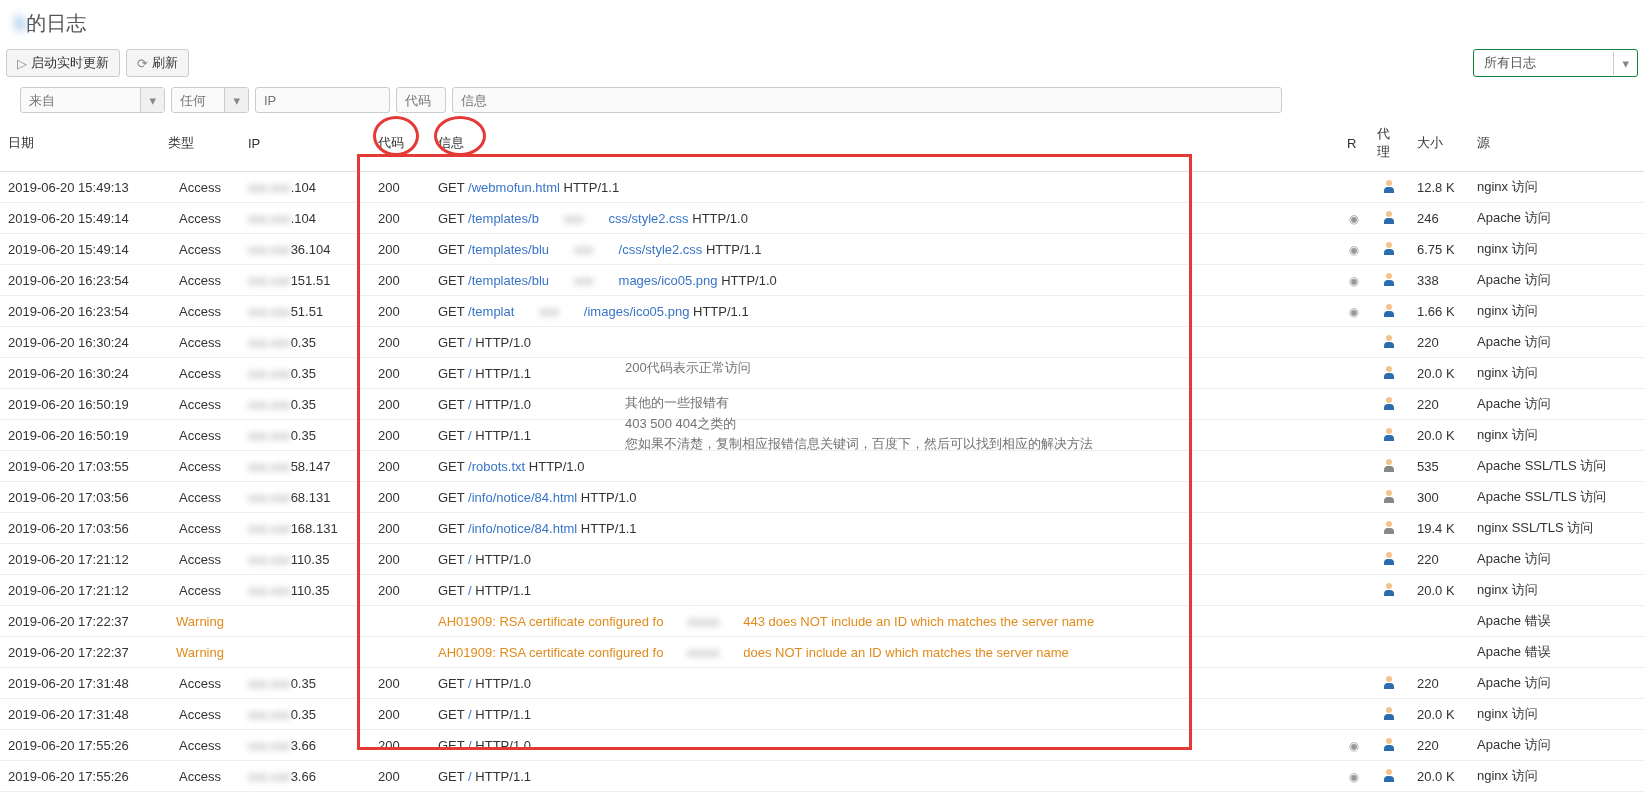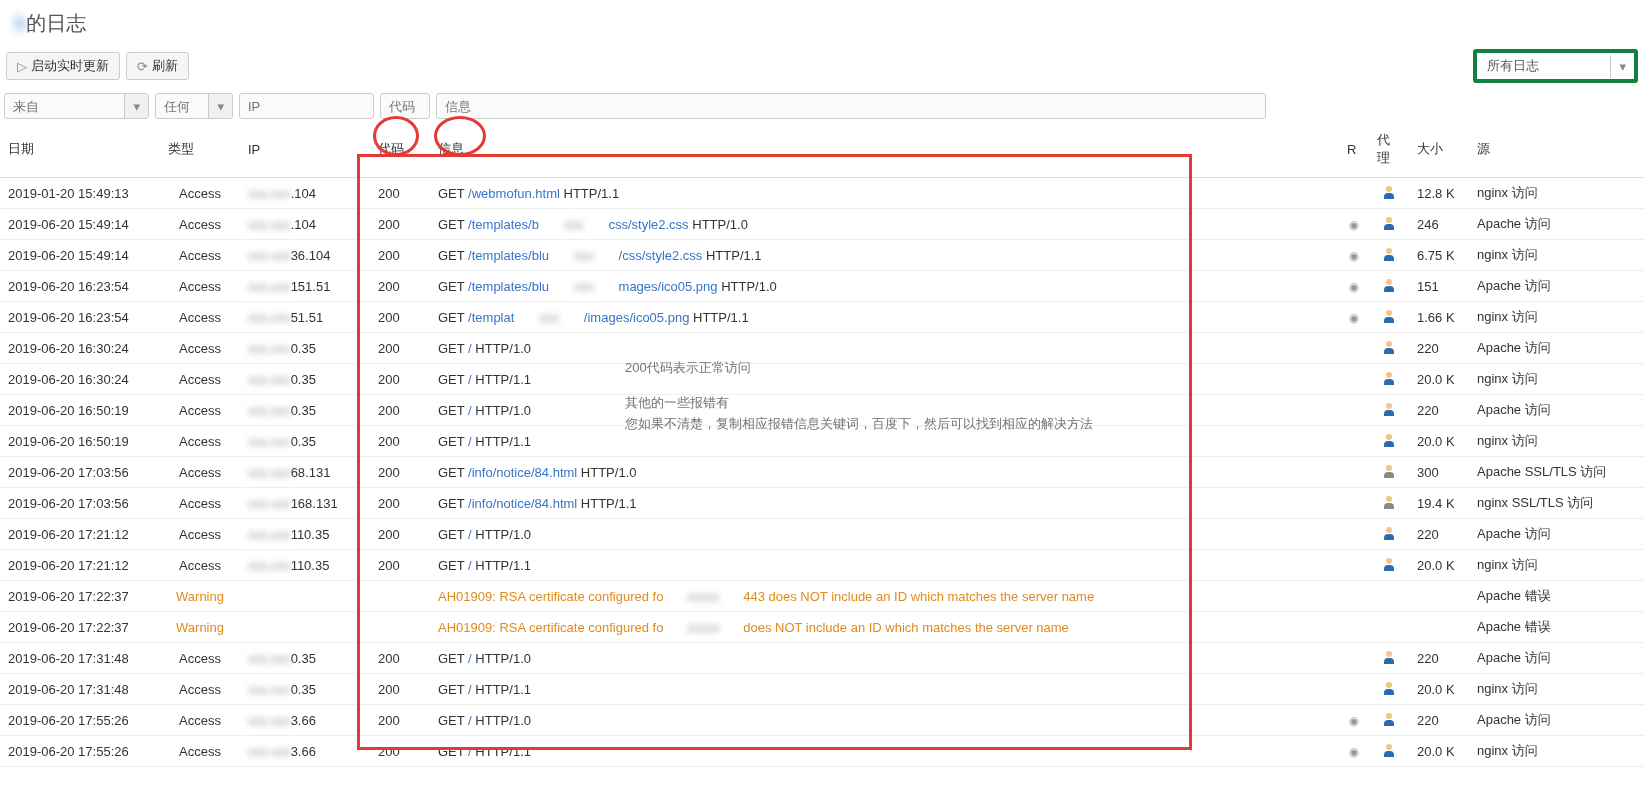--- a/index.html
+++ b/index.html
@@ -3,24 +3,24 @@
 <meta charset="utf-8">
 <style>
 * { margin:0; padding:0; box-sizing:border-box; font-family:"Microsoft YaHei",Arial,sans-serif; }
 body { background:#fff; font-size:13px; color:#333; }
 .header { padding:10px 15px 8px; }
 .title { font-size:20px; color:#555; font-weight:400; }
 .title .blur { filter:blur(4px); color:#4a90d9; }
 .toolbar { display:flex; gap:6px; padding:4px 6px 10px; align-items:center; }
 .btn { display:inline-flex; align-items:center; gap:4px; padding:4px 10px; border:1px solid #ccc; background:#f5f5f5; border-radius:3px; cursor:pointer; font-size:13px; color:#333; }
 .spacer { flex:1; }
-.dropdown { display:inline-flex; align-items:center; border:4px solid #15803d; background:#fff; border-radius:3px; font-size:13px; color:#555; min-width:165px; }
+.dropdown { display:inline-flex; align-items:center; border:1px solid #15803d; background:#fff; border-radius:3px; font-size:13px; color:#555; min-width:165px; }
 .dropdown .dlabel { padding:4px 10px; flex:1; }
 .dropdown .darrow { border-left:1px solid #ccc; padding:4px 8px; color:#888; }
-.filters { display:flex; gap:6px; padding:0 4px 6px; }
+.filters { display:flex; gap:6px; padding:0 20px 6px; }
 .filter { display:flex; align-items:center; border:1px solid #ccc; background:#fafafa; border-radius:3px; font-size:13px; color:#888; height:26px; }
 .filter input { border:0; background:transparent; padding:0 8px; font-size:13px; color:#555; outline:none; width:100%; }
 .filter .darrow { border-left:1px solid #ccc; padding:0 8px; color:#888; background:#f0f0f0; height:100%; display:flex; align-items:center; }
 .f-from { width:145px; } .f-any { width:78px; } .f-ip { width:135px; } .f-code { width:50px; } .f-info { flex:1; max-width:830px; }
 table.log { width:100%; border-collapse:collapse; font-size:13px; }
 table.log th { text-align:left; padding:6px 8px 10px; color:#333; font-weight:400; background:#fff; border-bottom:1px solid #ddd; }
 table.log td { padding:6px 8px; border-bottom:1px solid #eee; vertical-align:middle; white-space:nowrap; }
 .col-date{width:160px;} .col-type{width:80px;text-align:center;} .col-ip{width:130px; position:relative;} .col-code{width:60px;} .col-info{} .col-r{width:30px;text-align:center;} .col-proxy{width:40px;text-align:center;} .col-size{width:60px;} .col-src{width:175px;}
 .ip-blur { filter:blur(3px); color:#999; }
 .warn { color:#e08b1b; }
@@ -92,21 +92,21 @@
       <th class="col-code">代码</th>
       <th class="col-info">信息</th>
       <th class="col-r">R</th>
       <th class="col-proxy">代理</th>
       <th class="col-size">大小</th>
       <th class="col-src">源</th>
     </tr>
   </thead>
   <tbody id="logbody">
         <tr>
-          <td class="col-date">2019-01-20 15:49:13</td>
+          <td class="col-date">2019-06-20 15:49:13</td>
           <td class="col-type"><span class="">Access</span></td>
           <td class="col-ip"><span class="ip-blur">xxx.xxx</span>.104</td>
           <td class="col-code">200</td>
           <td class="col-info">GET <span class="link">/webmofun.html</span> HTTP/1.1</td>
           <td class="col-r"></td>
           <td class="col-proxy"><span class="person"></span></td>
           <td class="col-size">12.8 K</td>
           <td class="col-src">nginx 访问</td>
         </tr>
         <tr>
@@ -132,21 +132,21 @@
           <td class="col-src">nginx 访问</td>
         </tr>
         <tr>
           <td class="col-date">2019-06-20 16:23:54</td>
           <td class="col-type"><span class="">Access</span></td>
           <td class="col-ip"><span class="ip-blur">xxx.xxx</span>151.51</td>
           <td class="col-code">200</td>
           <td class="col-info">GET <span class="link">/templates/blu</span><span class="ip-blur" style="padding:0 25px">xxx</span><span class="link">mages/ico05.png</span> HTTP/1.0</td>
           <td class="col-r"><span class="eye">◉</span></td>
           <td class="col-proxy"><span class="person"></span></td>
-          <td class="col-size">151</td>
+          <td class="col-size">338</td>
           <td class="col-src">Apache 访问</td>
         </tr>
         <tr>
           <td class="col-date">2019-06-20 16:23:54</td>
           <td class="col-type"><span class="">Access</span></td>
           <td class="col-ip"><span class="ip-blur">xxx.xxx</span>51.51</td>
           <td class="col-code">200</td>
           <td class="col-info">GET <span class="link">/templat</span><span class="ip-blur" style="padding:0 25px">xxx</span><span class="link">/images/ico05.png</span> HTTP/1.1</td>
           <td class="col-r"><span class="eye">◉</span></td>
           <td class="col-proxy"><span class="person"></span></td>
@@ -189,20 +189,31 @@
         <tr>
           <td class="col-date">2019-06-20 16:50:19</td>
           <td class="col-type"><span class="">Access</span></td>
           <td class="col-ip"><span class="ip-blur">xxx.xxx</span>0.35</td>
           <td class="col-code">200</td>
           <td class="col-info">GET <span class="link">/</span> HTTP/1.1</td>
           <td class="col-r"></td>
           <td class="col-proxy"><span class="person"></span></td>
           <td class="col-size">20.0 K</td>
           <td class="col-src">nginx 访问</td>
+        </tr>
+        <tr>
+          <td class="col-date">2019-06-20 17:03:55</td>
+          <td class="col-type"><span class="">Access</span></td>
+          <td class="col-ip"><span class="ip-blur">xxx.xxx</span>58.147</td>
+          <td class="col-code">200</td>
+          <td class="col-info">GET <span class="link">/robots.txt</span> HTTP/1.0</td>
+          <td class="col-r"></td>
+          <td class="col-proxy"><span class="person ssl"></span></td>
+          <td class="col-size">535</td>
+          <td class="col-src">Apache SSL/TLS 访问</td>
         </tr>
         <tr>
           <td class="col-date">2019-06-20 17:03:56</td>
           <td class="col-type"><span class="">Access</span></td>
           <td class="col-ip"><span class="ip-blur">xxx.xxx</span>68.131</td>
           <td class="col-code">200</td>
           <td class="col-info">GET <span class="link">/info/notice/84.html</span> HTTP/1.0</td>
           <td class="col-r"></td>
           <td class="col-proxy"><span class="person ssl"></span></td>
           <td class="col-size">300</td>
@@ -310,16 +321,17 @@
       </tbody>
 </table>
 
 <div class="circle-red c1"></div>
 <div class="circle-red c2"></div>
 <div class="red-box"></div>
 <div class="annot">
   <div>200代码表示正常访问</div>
   <div style="height:14px"></div>
   <div>其他的一些报错有</div>
+  <div>403  500  404之类的</div>
   <div>您如果不清楚，复制相应报错信息关键词，百度下，然后可以找到相应的解决方法</div>
 </div>
 
 </div>
 
 </body></html>

